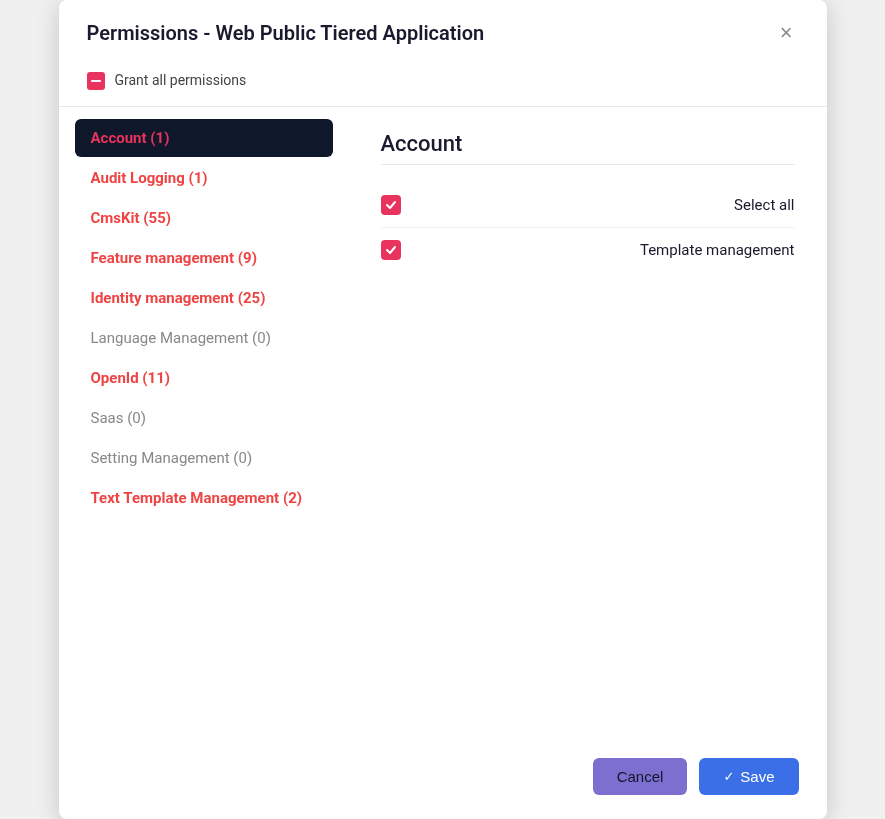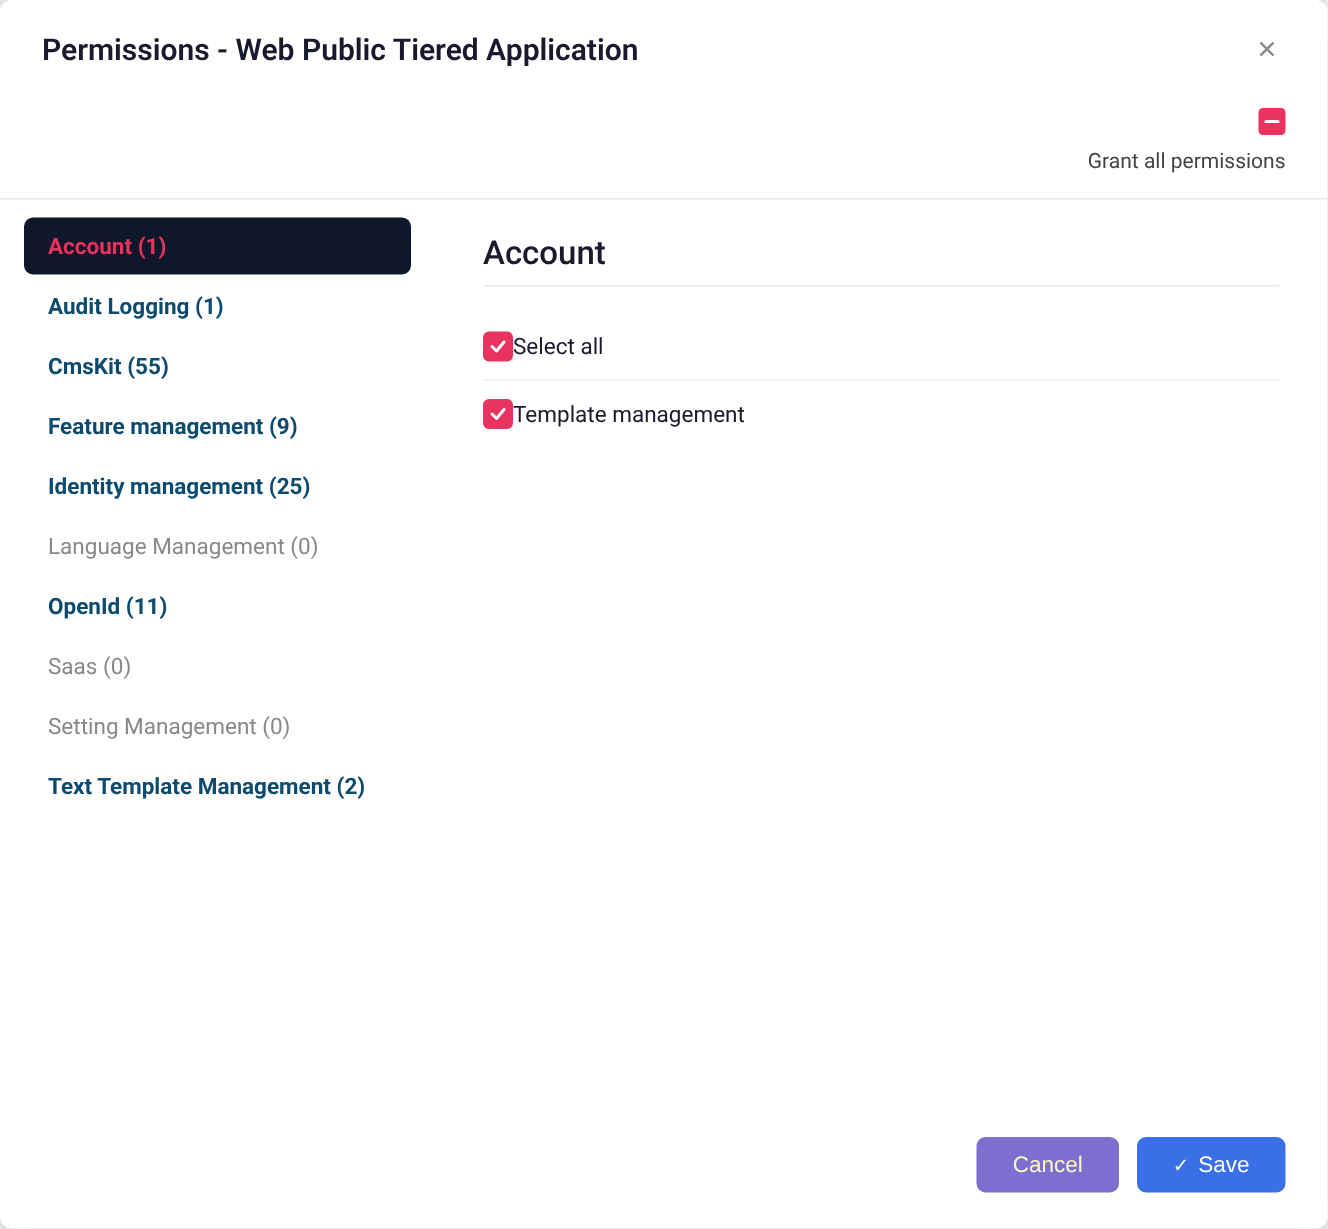--- a/index.html
+++ b/index.html
@@ -11,21 +11,21 @@
     body {
       font-family: -apple-system, BlinkMacSystemFont, 'Segoe UI', Roboto, sans-serif;
       background: #f0f0f0;
       display: flex;
       align-items: center;
       justify-content: center;
       min-height: 100vh;
     }
 
     .modal {
-      width: 885px;
+      width: 768px;
       min-height: 819px;
       background: #fff;
       border-radius: 8px;
       box-shadow: 0 4px 24px rgba(0,0,0,0.18);
       display: flex;
       flex-direction: column;
       position: relative;
     }
 
     .modal-header {
@@ -47,25 +47,24 @@
       border: none;
       cursor: pointer;
       color: #888;
       font-size: 22px;
       line-height: 1;
       padding: 2px 6px;
     }
 
     .grant-all-row {
       display: flex;
-      align-items: flex-end;
+      align-items: flex-start;
       gap: 10px;
       padding: 10px 28px 16px 28px;
       border-bottom: 1px solid #e8e8e8;
-      flex-direction: column;
     }
 
     .grant-all-checkbox {
       width: 18px;
       height: 18px;
       background: #e8335e;
       border-radius: 3px;
       display: flex;
       align-items: center;
       justify-content: center;
@@ -106,21 +105,21 @@
     }
 
     .sidebar-item.active {
       background: #0f172a;
       color: #e8335e;
       font-weight: 700;
     }
 
     .sidebar-item.bold {
       font-weight: 700;
-      color: #0c4a6e;
+      color: #ef4444;
     }
 
     .sidebar-item.muted {
       font-weight: 400;
       color: #888;
     }
 
     .content-area {
       flex: 1;
       padding: 24px 32px;
@@ -135,22 +134,24 @@
 
     .content-divider {
       border: none;
       border-top: 1px solid #e8e8e8;
       margin-bottom: 18px;
     }
 
     .permission-row {
       display: flex;
       align-items: center;
+      gap: 12px;
       padding: 12px 0;
       border-bottom: 1px solid #f0f0f0;
+      justify-content: space-between;
     }
 
     .permission-row:last-child {
       border-bottom: none;
     }
 
     .checkbox-pink {
       width: 20px;
       height: 20px;
       background: #e8335e;
@@ -175,21 +176,21 @@
     .modal-footer {
       display: flex;
       justify-content: flex-end;
       gap: 12px;
       padding: 16px 28px 24px 28px;
       border-top: none;
     }
 
     .btn-cancel {
       background: #7c6fd0;
-      color: #fef9c3;
+      color: #0f172a;
       border: none;
       border-radius: 6px;
       padding: 10px 24px;
       font-size: 15px;
       cursor: pointer;
       font-weight: 500;
     }
 
     .btn-save {
       background: #3b6fe8;

